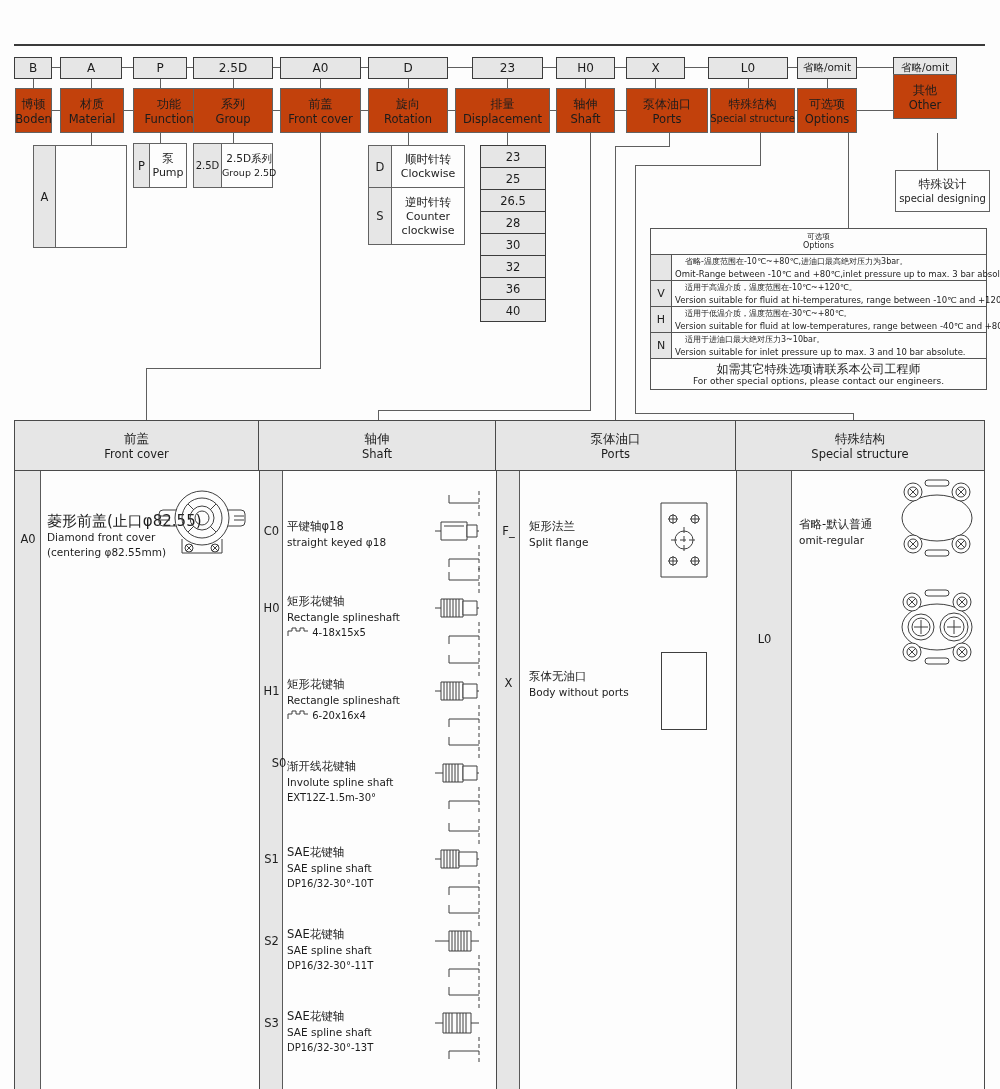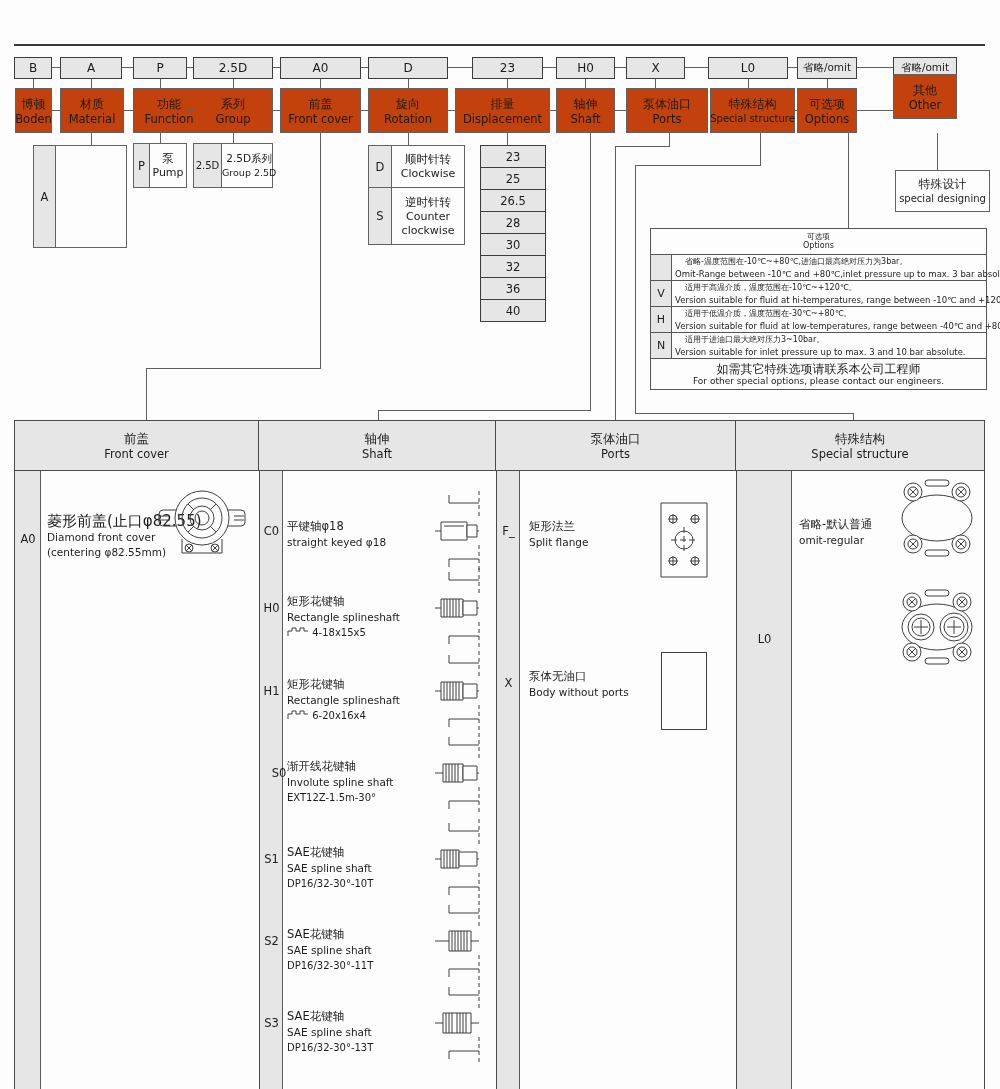--- a/index.html
+++ b/index.html
@@ -399,21 +399,21 @@
         <line x1="11" y1="31" x2="11" y2="49"></line>
           <line x1="14" y1="31" x2="14" y2="49"></line>
           <line x1="17" y1="31" x2="17" y2="49"></line>
           <line x1="20" y1="31" x2="20" y2="49"></line>
           <line x1="23" y1="31" x2="23" y2="49"></line>
           <line x1="26" y1="31" x2="26" y2="49"></line>
         <rect x="30" y="33" width="14" height="14" fill="#fdfdfd"></rect>
       </g>
     </svg>
 
-    <div class="rowcode" style="left:245px;width:38px;top:344px">S0</div>
+    <div class="rowcode" style="left:245px;width:38px;top:334px">S0</div>
     <div class="cellblock" style="left:272px;top:337px">
       <span class="cn">渐开线花键轴</span>
       <span class="en">Involute spline shaft</span>
       <span class="spec">EXT12Z-1.5m-30°</span>
     </div>
     <svg style="left:418px;top:312px" width="60" height="80" viewBox="0 0 60 80">
       <g fill="none" stroke="#3f3f3f">
         <path d="M16,4 v8 h30"></path>
           <path d="M16,76 v-8 h30"></path>
         <line x1="46" y1="0" x2="46" y2="26" stroke-dasharray="4 3"></line>

